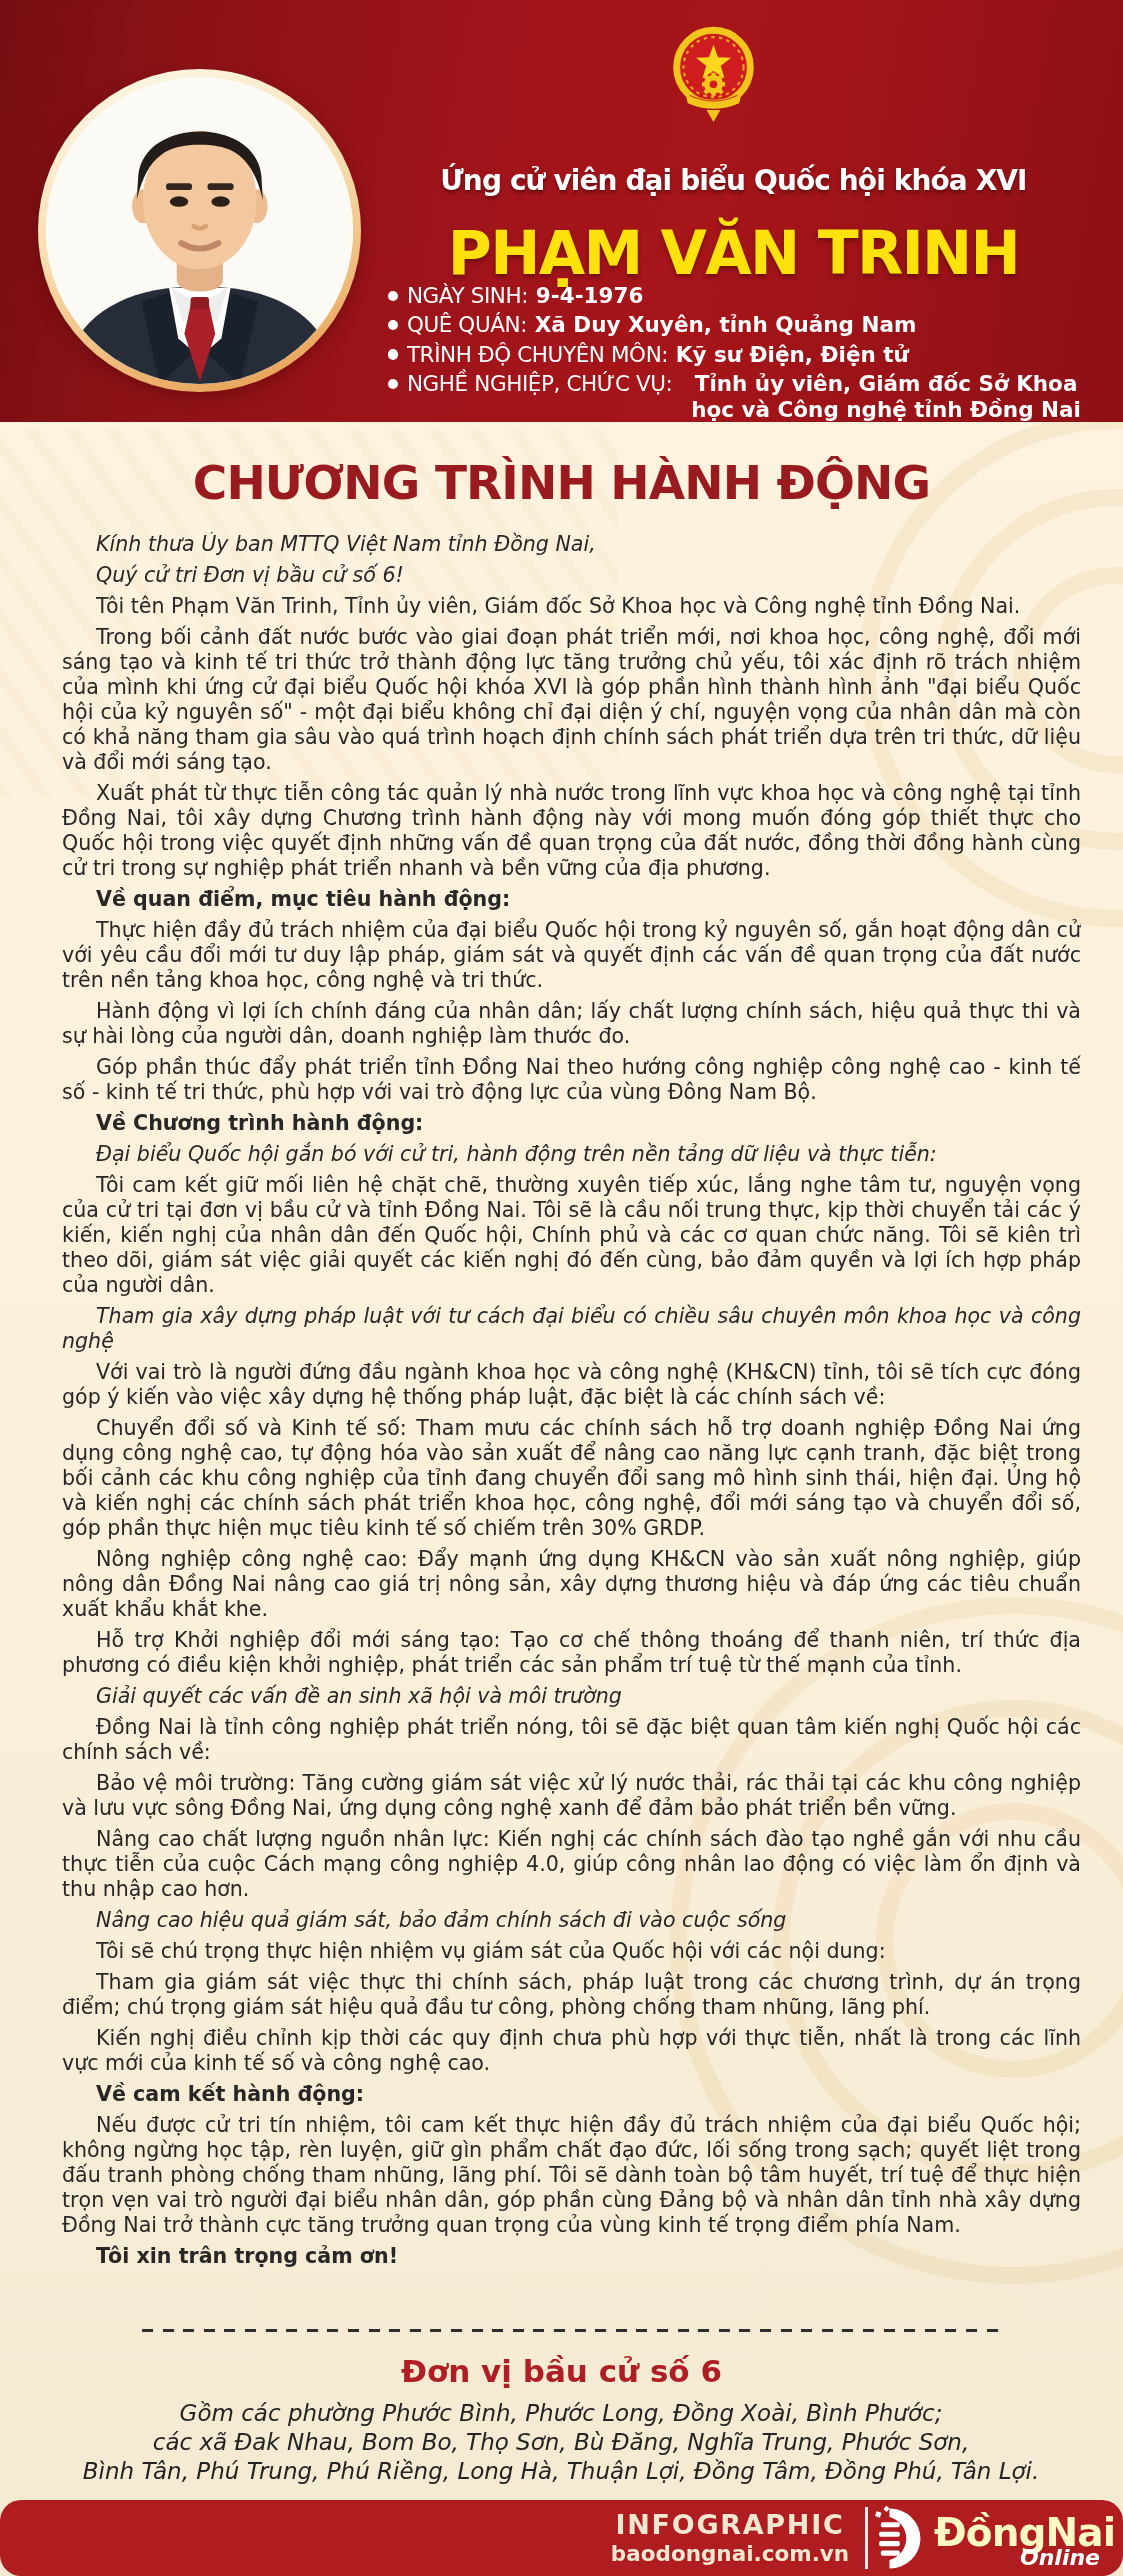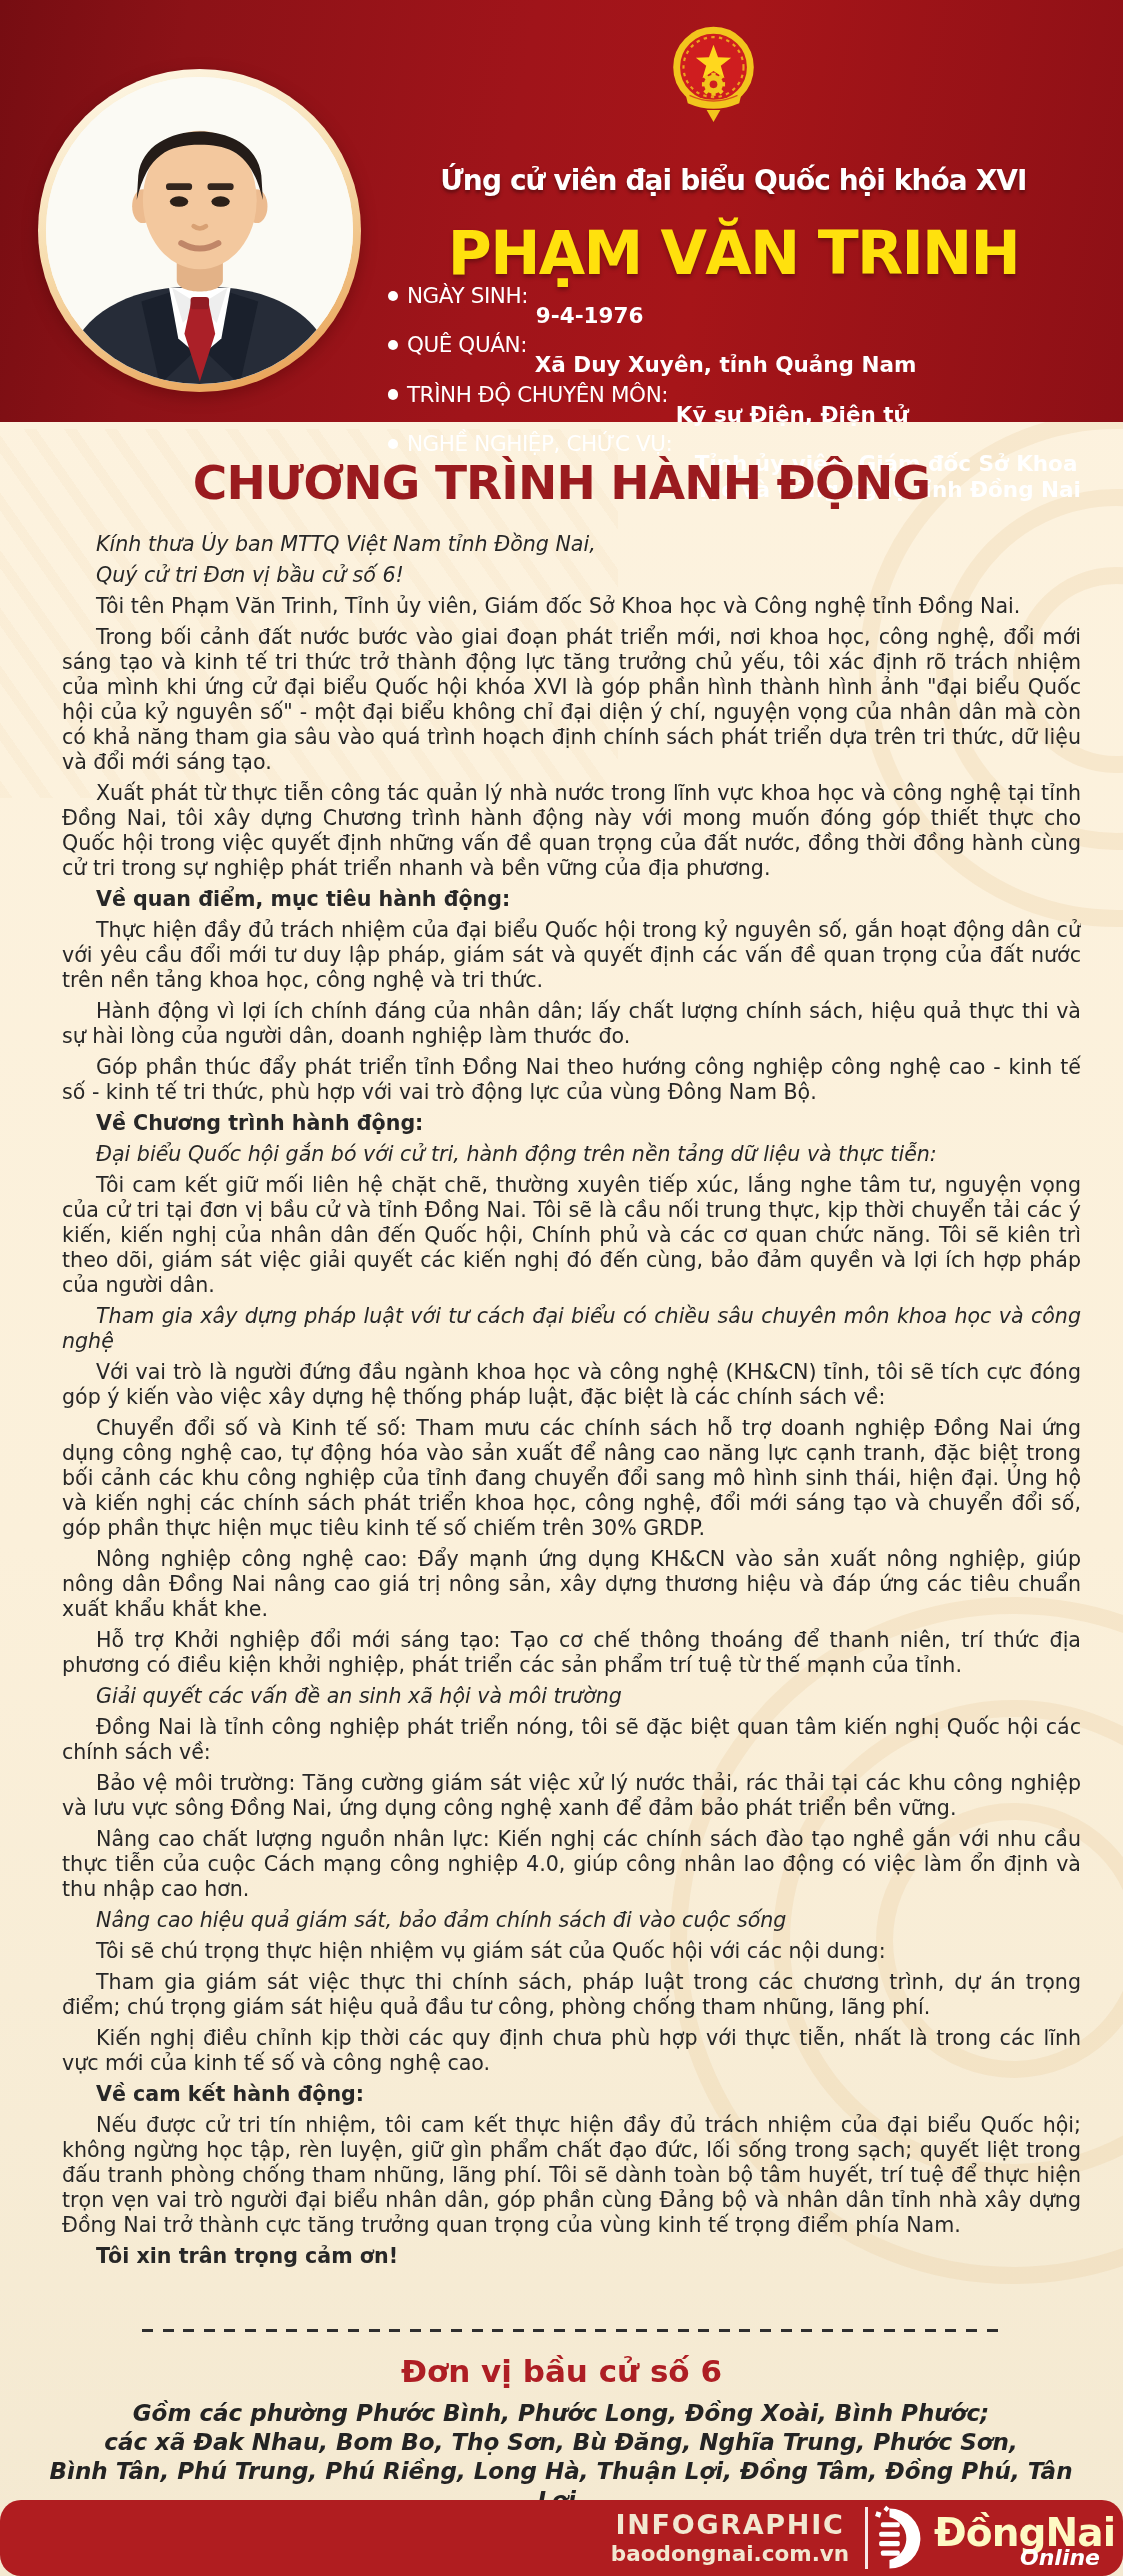--- a/index.html
+++ b/index.html
@@ -20,42 +20,42 @@
   .header-title { position:absolute; left:361px; top:129px; width:745px; text-align:center;
     color:#ffffff; font-size:28px; font-weight:bold; letter-spacing:-0.9px;
     text-shadow:0 2.6px 3.4px rgba(0,0,0,0.35);margin-top:35px; }
   .header-name { position:absolute; left:361px; top:185px; width:745px; text-align:center;
     color:#ffe10d; font-size:60px; font-weight:800; letter-spacing:-1.7px;
     text-shadow:0 3.4px 4.3px rgba(0,0,0,0.3);margin-top:33px; }
   .info-list { position:absolute; left:388px; top:283px; width:704px; color:#fff; }
   .info-row { display:flex; align-items:flex-start; margin-bottom:3.4px; font-size:21.5px; line-height:26px; }
   .info-dot { flex:0 0 auto; width:10.3px; height:10.3px; border-radius:50%; background:#fff; margin:7.7px 8.6px 0 0; }
   .info-label { flex:0 0 auto; font-weight:400; margin-right:7.7px; white-space:nowrap; letter-spacing:-0.4px; }
-  .info-value { font-weight:bold;margin-top:20px; }
+  .info-value { font-weight:bold; }
   .info-row.wrap .info-value { display:inline-block; max-width:502px; text-align:center; }
   
   .photo { position:absolute; left:38px; top:69px; width:323px; height:323px; border-radius:50%;
     background:linear-gradient(160deg,#fdf6e4 8%, #f7ddae 45%, #e9a55b 90%);
     box-shadow:0 5.2px 15.5px rgba(60,0,0,0.35); padding:7.7px; }
   .photo-inner { width:100%; height:100%; border-radius:50%; overflow:hidden; background:#fbfaf6; }
   
   .body-title { position:absolute; left:0; top:455px; width:1123px; text-align:center;
     color:#9a1b1f; font-size:47px; font-weight:800; letter-spacing:-0.9px; }
   .content { position:absolute; left:54px; top:532px; width:1027px; max-height:1790px; overflow:hidden;
     font-size:20.6px; line-height:25px; color:#272727; text-align:justify; }
   .content p { margin:0 0 6px 8px; text-indent:34px; }
   .content p.italic { font-style:italic; }
   .content p.bold { font-weight:bold; text-align:left; }
   .separator { position:absolute; left:142px; top:2329px; width:857px; height:3.4px;
     background:repeating-linear-gradient(90deg,#2e2e2e 0 11px, transparent 11px 20.6px); }
   
   .district-title { position:absolute; left:0; top:2353px; width:1123px; text-align:center;
     color:#ae1e24; font-size:31px; font-weight:800; }
   .district-lines { position:absolute; left:46px; top:2399px; width:1030px; text-align:center;
-    font-size:23px; line-height:29px; font-weight:bold; font-style:italic; color:#232323; }
+    font-size:23px; line-height:29px; font-weight:normal; font-style:italic; color:#232323; }
   
   .footer { position:absolute; left:0; top:2500px; width:1123px; height:76px; background:#b01d20;border-radius:21px; }
   .footer-brand { position:absolute; left:601px; top:8.6px; width:258px; text-align:center;
     color:#f2e7d0; font-size:27px; font-weight:800; letter-spacing:1.7px; }
   .footer-site { position:absolute; left:601px; top:41px; width:258px; text-align:center;
     color:#f2e7d0; font-size:21.5px; font-weight:600; }
   .footer-divider { position:absolute; left:865px; top:6.9px; width:2.6px; height:62px; background:rgba(255,255,255,0.9); }
   .footer-logo-glyph { position:absolute; left:874px; top:5.2px; width:55px; height:67px; }
   .footer-logo-text { position:absolute; left:934px; top:10.3px; color:#fef9c3; font-size:39px; font-weight:800; letter-spacing:-0.9px; }
   .footer-logo-sub { position:absolute; left:1020px; top:45px; color:#ffffff; font-size:22px; font-weight:bold; font-style:italic; }

